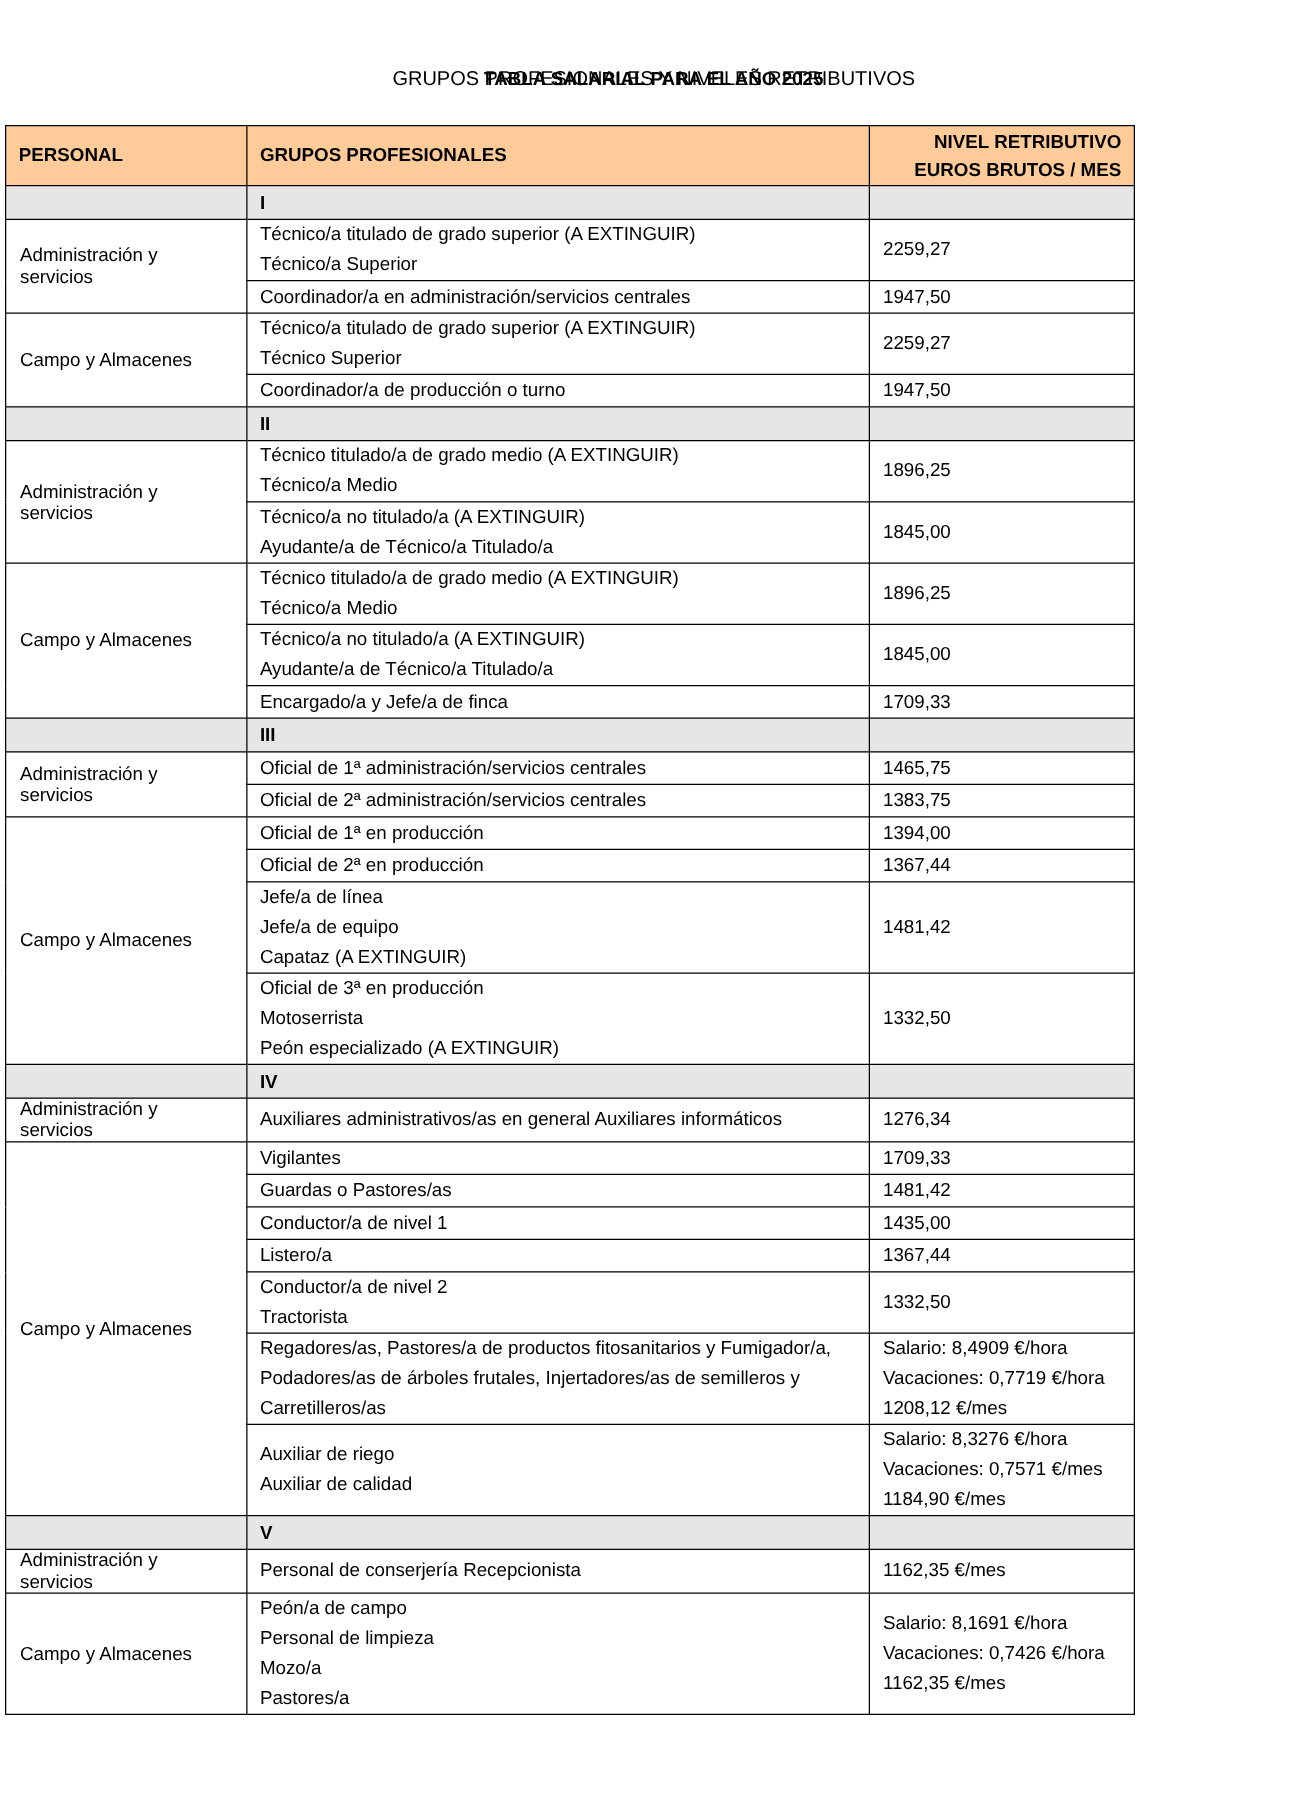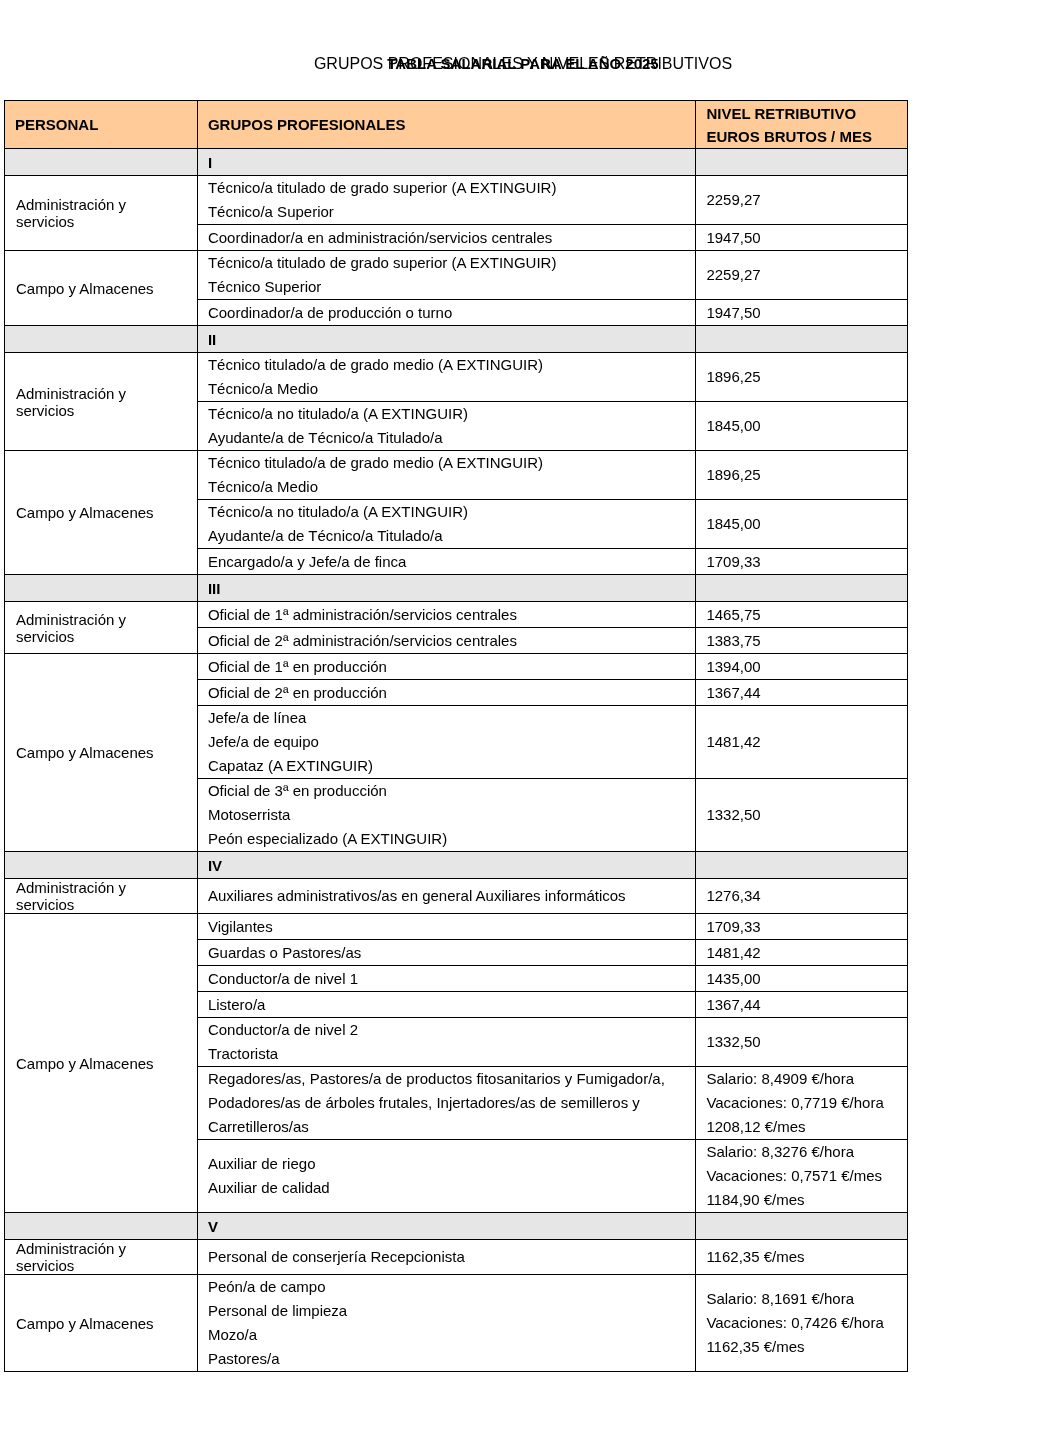--- a/index.html
+++ b/index.html
@@ -21,21 +21,21 @@
       width: 904px; border-collapse: collapse; font-size: 15px;
     }
     col.c1 { width: 217px; }
     col.c2 { width: 604px; }
     col.c3 { width: 216px; }
     td, th { border: 1.5px solid #000; padding: 0 10px; vertical-align: middle; }
     thead th {
       background: #FFCC99; font-weight: bold; height: 48px; text-align: left;
       font-size: 15px;
     }
-    thead th.right { line-height: 23px; }
+    thead th.right { text-align: right; line-height: 23px; }
     tr.group td { background: #E6E6E6; height: 27px; font-weight: bold; }
     td.personal { padding-left: 11px; }
     td.val { text-align: left; white-space: nowrap; }
     td.desc .line { display: block; line-height: 24px; }
     td.val .line { display: block; line-height: 24px; }
     tr.r1 td { height: 26px; }
     .footnote {
       position: absolute; top: 1378px; left: 4px; width: 1037px;
       font-size: 15px; line-height: 24px; text-align: justify;
     }

